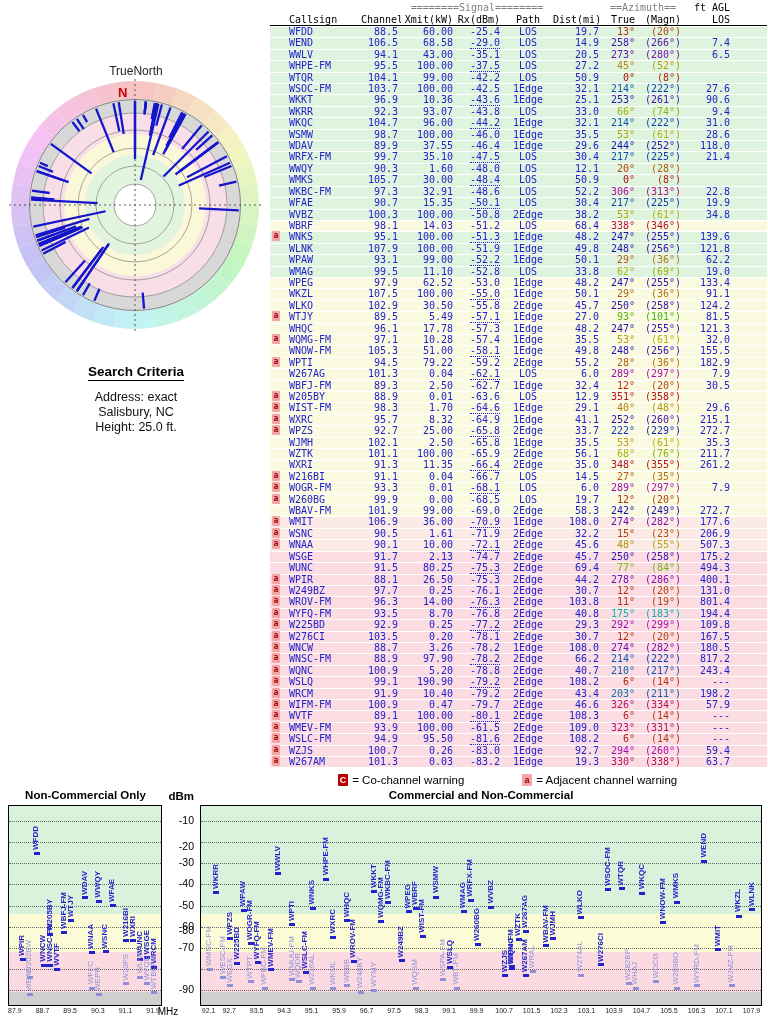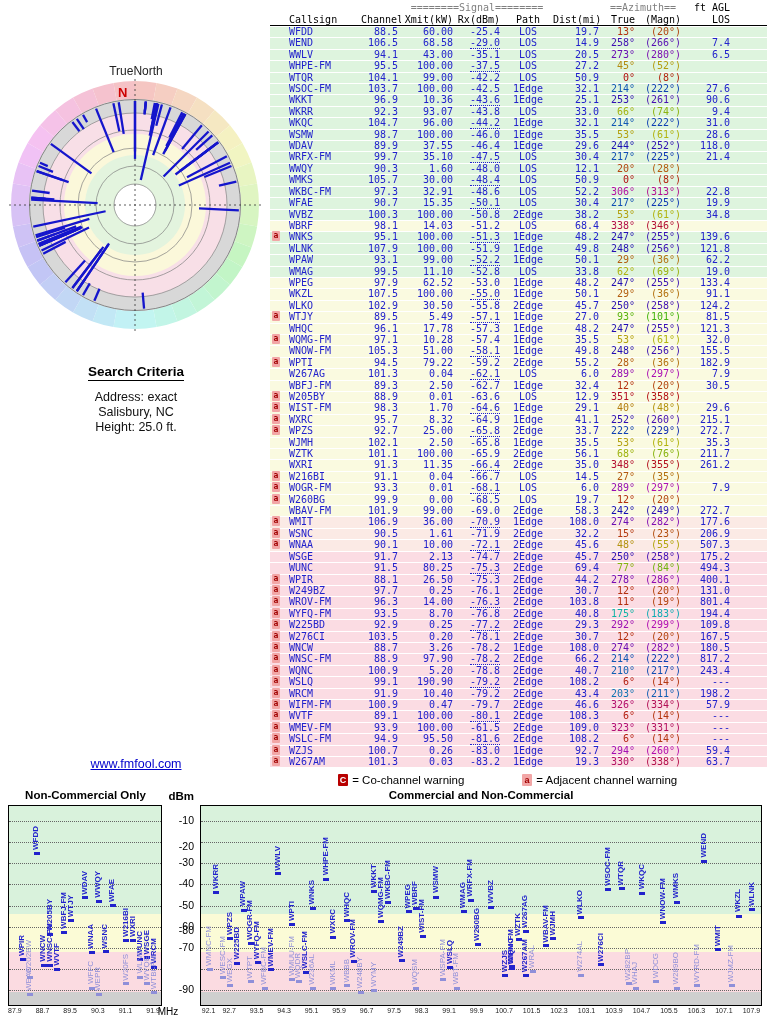--- a/index.html
+++ b/index.html
@@ -176,21 +176,20 @@
 
   <div class="criteria">
     <div><span class="crit-h">Search Criteria</span></div>
     <div id="crit-lines">
         <div class="crit-line">Address: exact</div>
         <div class="crit-line">Salisbury, NC</div>
         <div class="crit-line">Height: 25.0 ft.</div>
       </div>
   </div>
 
-  <a class="link">www.fmfool.com</a>
 
   <div class="tbl" id="tbl">
       <div class="trow hrow ghdr">
         <span></span>
         <span></span>
         <span></span>
     <span class="cc" style="grid-column:4/7">========Signal========</span>
     <span></span>
         <span class="cc" style="grid-column:8/10">==Azimuth==</span>
     <span class="cr" style="color:#000">ft AGL</span>

